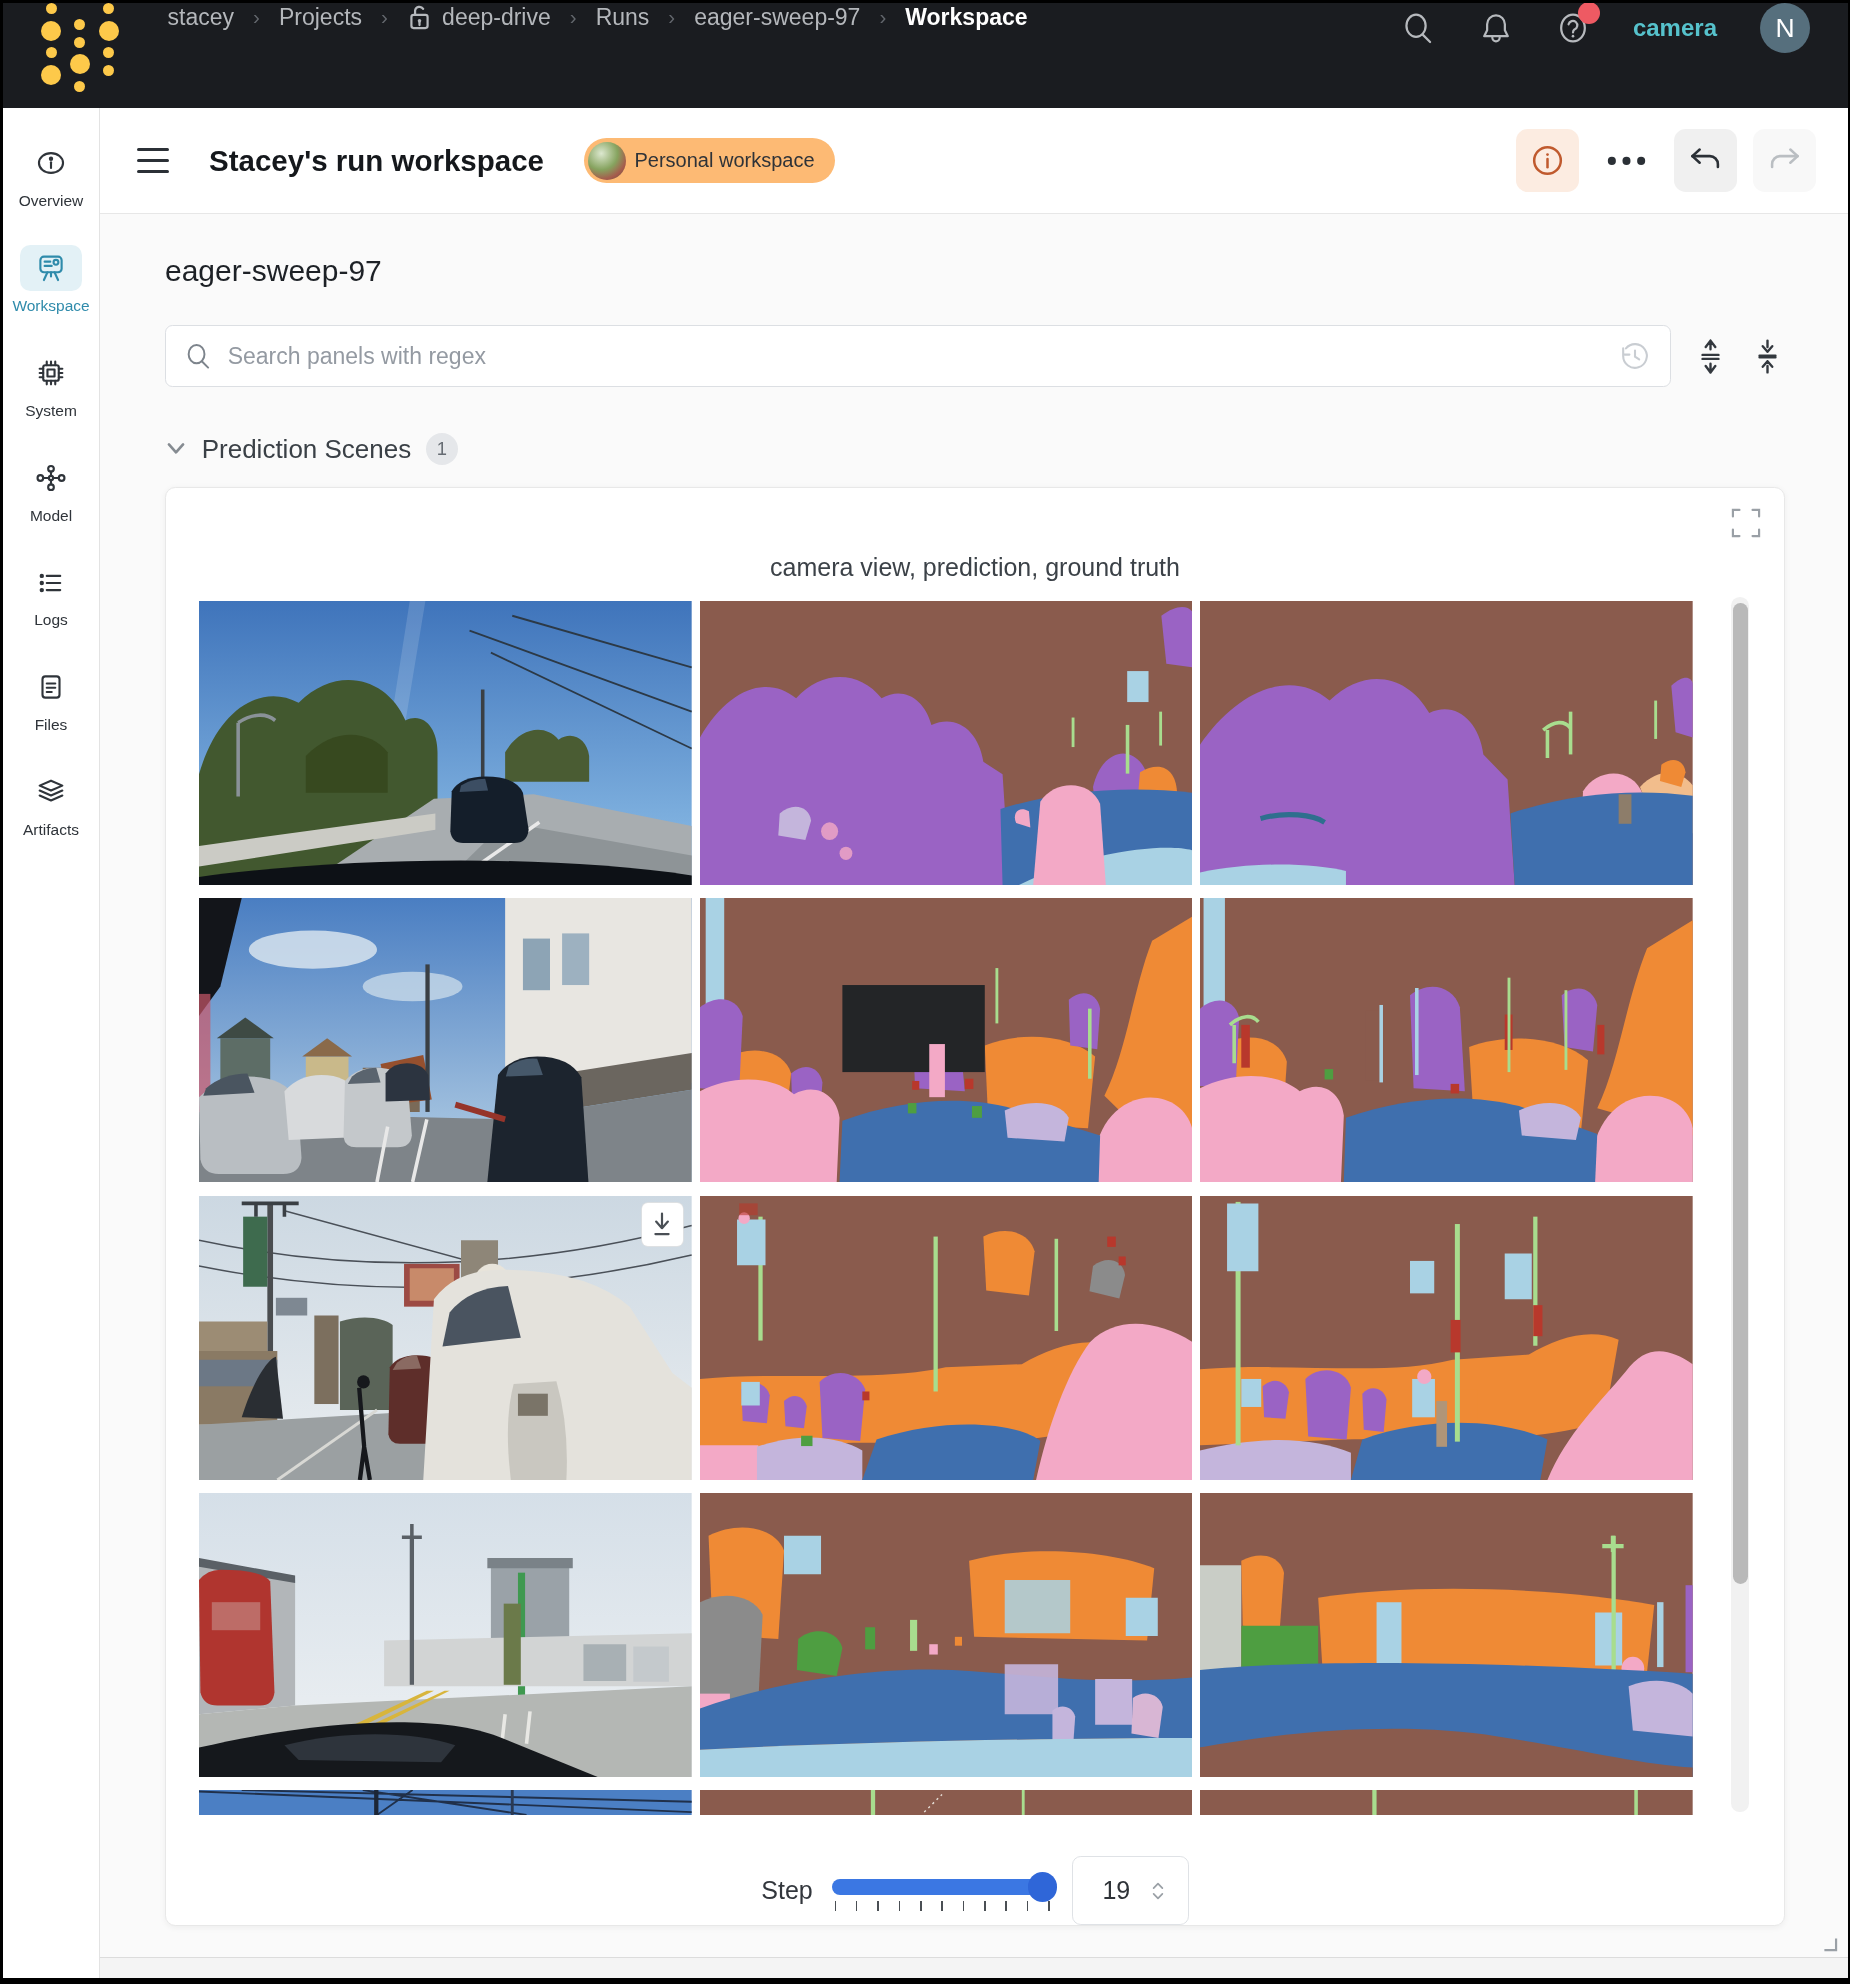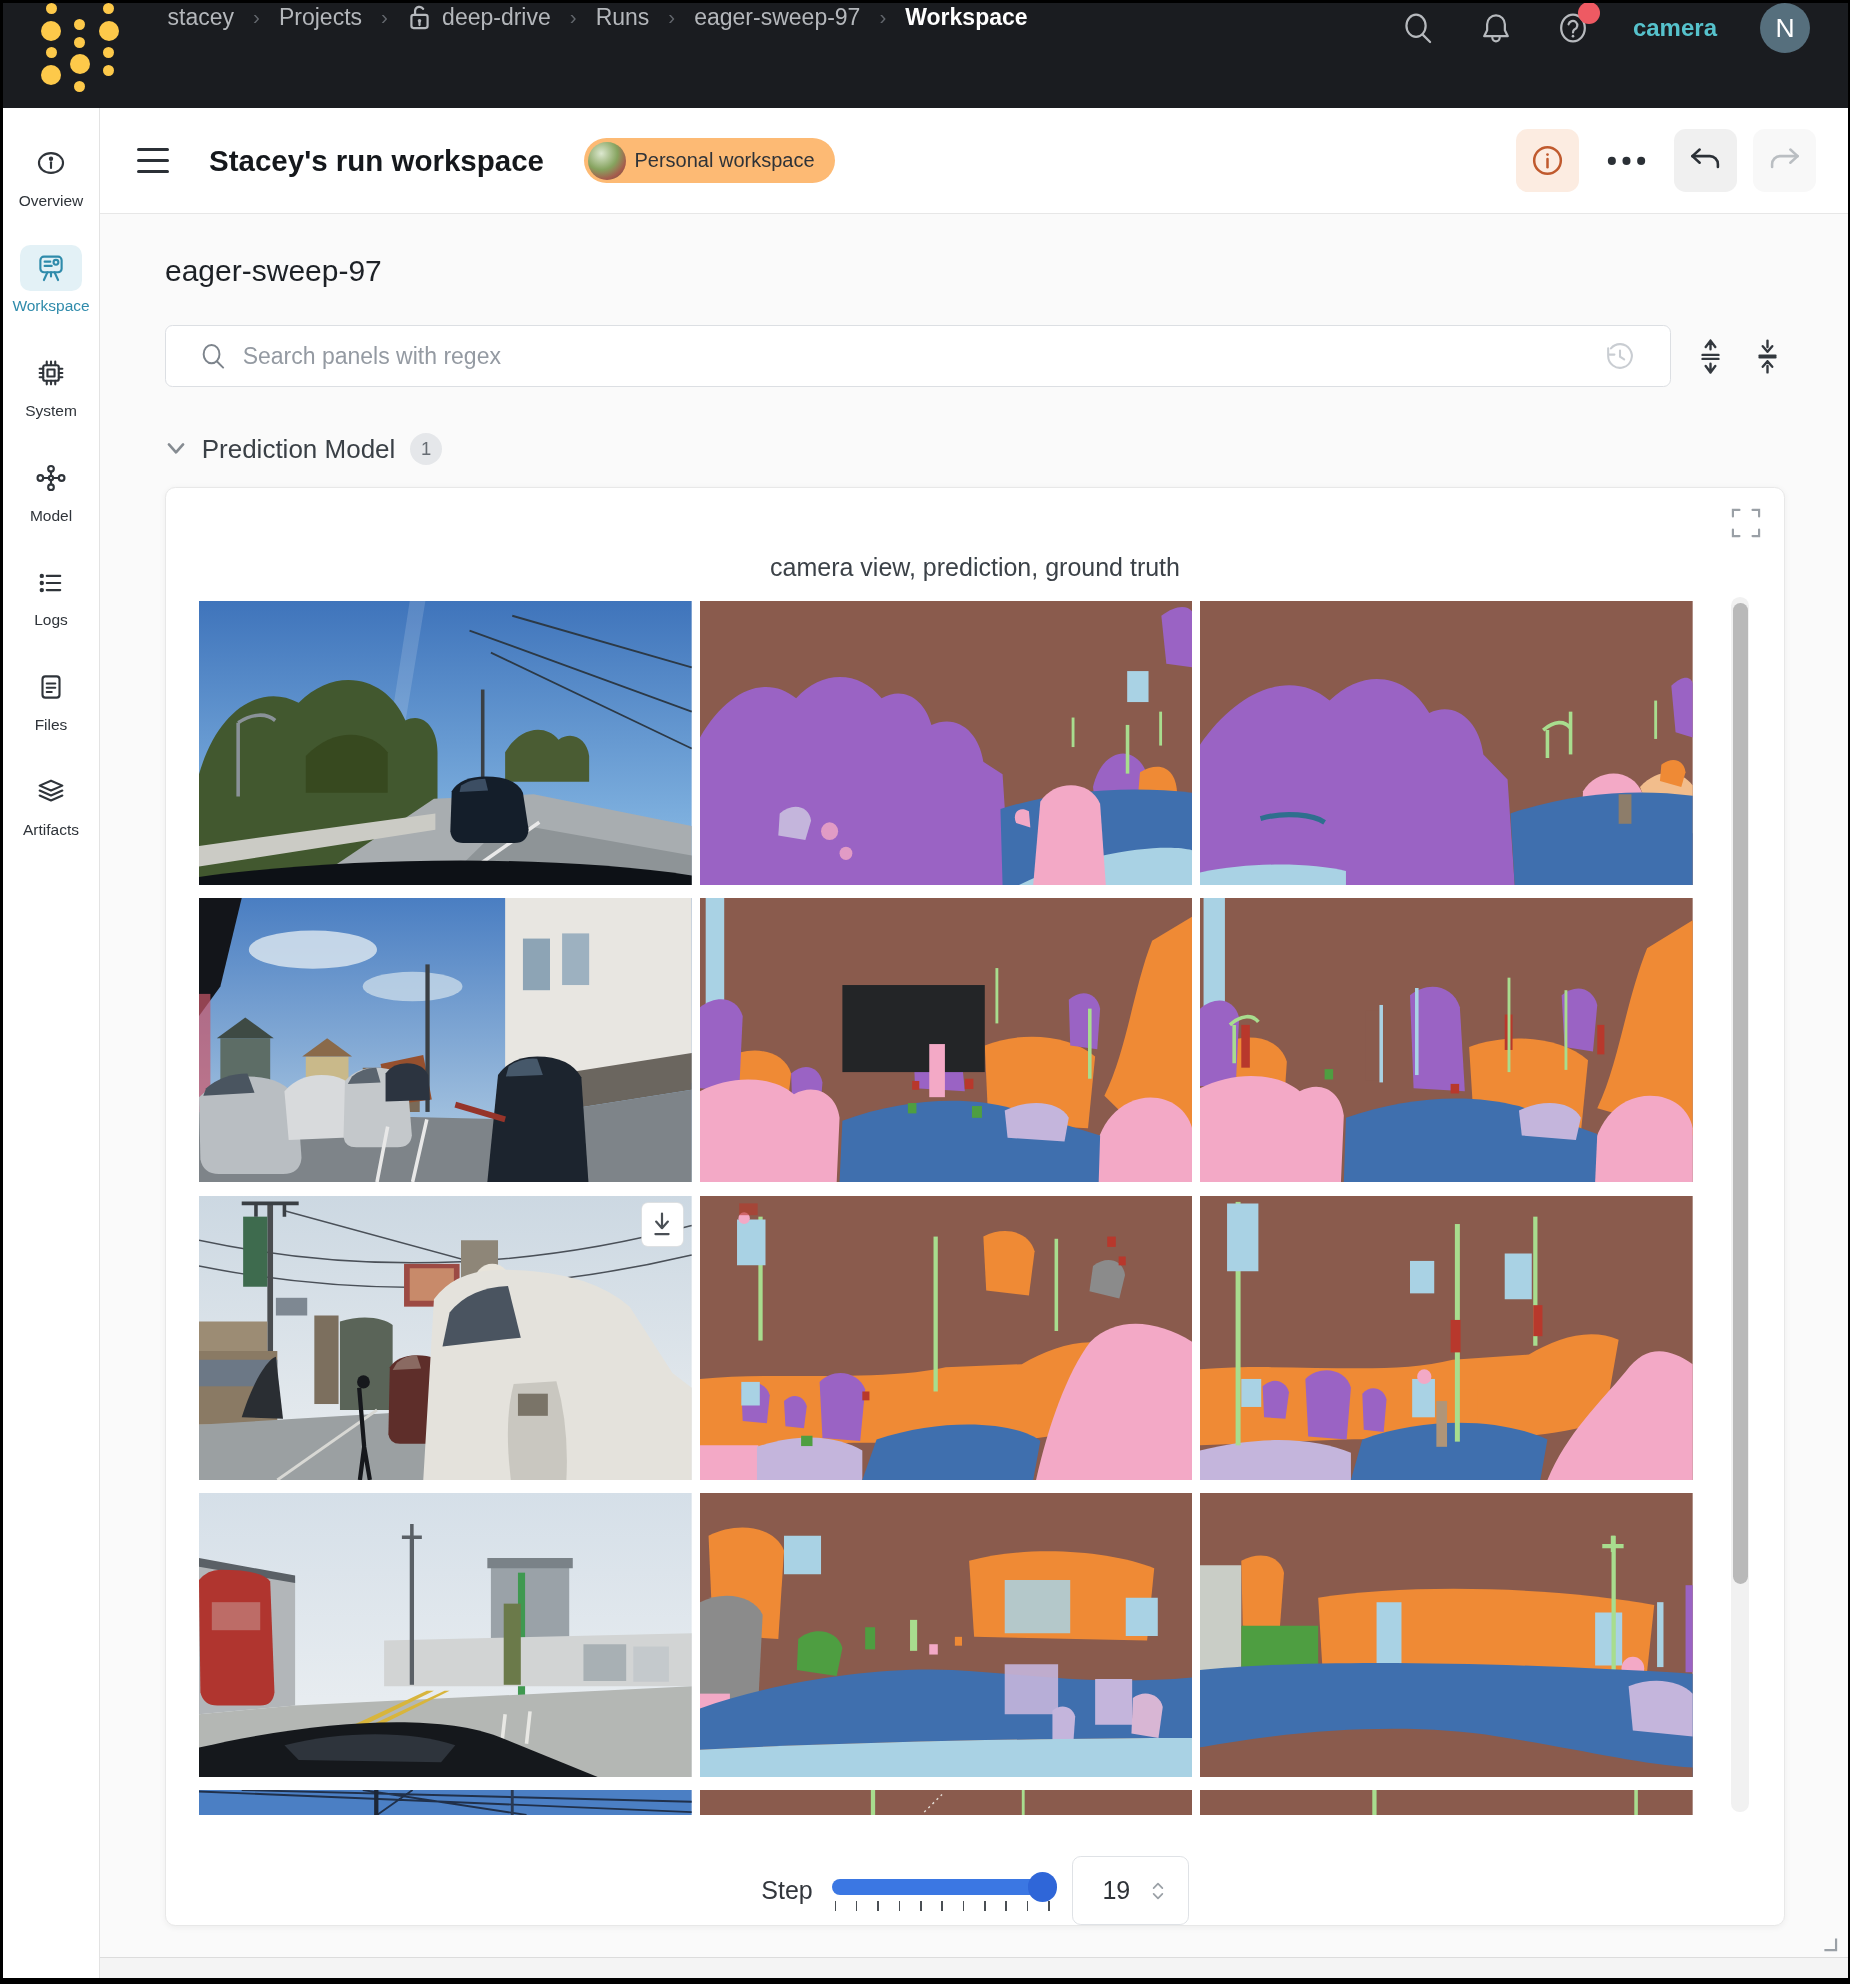--- a/index.html
+++ b/index.html
@@ -56,21 +56,21 @@
   .sq-btn { width:63px; height:63px; border-radius:11.8px; display:flex; align-items:center; justify-content:center; cursor:pointer; }
   .btn-info { background:var(--info-orange-bg); }
   .btn-undo { background:#f0f0f0; }
   .btn-redo { background:#f8f8f8; }
 
   
   .content { flex:1; padding:0 63px 0 65px; position:relative; overflow:hidden; }
   .run-name { margin-top:40px; font-size:30px; color:#1d2126; font-weight:400; }
   .search-row { margin-top:37px; display:flex; align-items:center; gap:22px; }
   .search-box { flex:1; height:62px; background:#fff; border:1.5px solid #dcdfe3; border-radius:7.4px;
-                display:flex; align-items:center; padding:0 34px; gap:14.7px; }
+                display:flex; align-items:center; padding:0 19px; gap:14.7px; }
   .search-box input { flex:1; border:none; outline:none; font-size:23px; color:#33373d;
                       font-family:"Liberation Sans",sans-serif; background:transparent; }
   .search-box input::placeholder { color:#949aa2; }
   .tool-ic { width:35px; height:35px; cursor:pointer; flex:none; }
   .section-head { margin-top:46px; display:flex; align-items:center; gap:14.7px; }
   .section-title { font-size:26px; color:#3a4046; }
   .count-badge { width:32px; height:32px; border-radius:50%; background:#e5e7ea; color:#666c73;
                  font-size:18.4px; display:flex; align-items:center; justify-content:center; }
 
   
@@ -332,21 +332,21 @@
             </svg>
           <svg class="tool-ic gray-ic" viewBox="0 0 44 44" style="stroke:#33383e">
               <path d="M22,2 v8 M22,16 l-6,-7 M22,16 l6,-7 M22,16 v0 M22,42 v-8 M22,28 l-6,7 M22,28 l6,7 M12,21 h20 M12,23 h20"></path>
             </svg>
         </div>
 
         <div class="section-head">
           <svg width="22" height="17.7" viewBox="0 0 24 20" class="gray-ic">
               <path d="M4,5 l8,9 8,-9"></path>
             </svg>
-          <span class="section-title">Prediction Model</span>
+          <span class="section-title">Prediction Scenes</span>
           <span class="count-badge">1</span>
         </div>
 
         <div class="panel">
           <span class="fs-btn">
             <svg viewBox="0 0 44 44" style="stroke:#9aa0a6;fill:none;stroke-width:3;stroke-linecap:round">
                 <path d="M4,13 V4 H13 M31,4 H40 V13 M40,31 V40 H31 M13,40 H4 V31"></path>
               </svg>
           </span>
           <div class="panel-title">camera view, prediction, ground truth</div>

